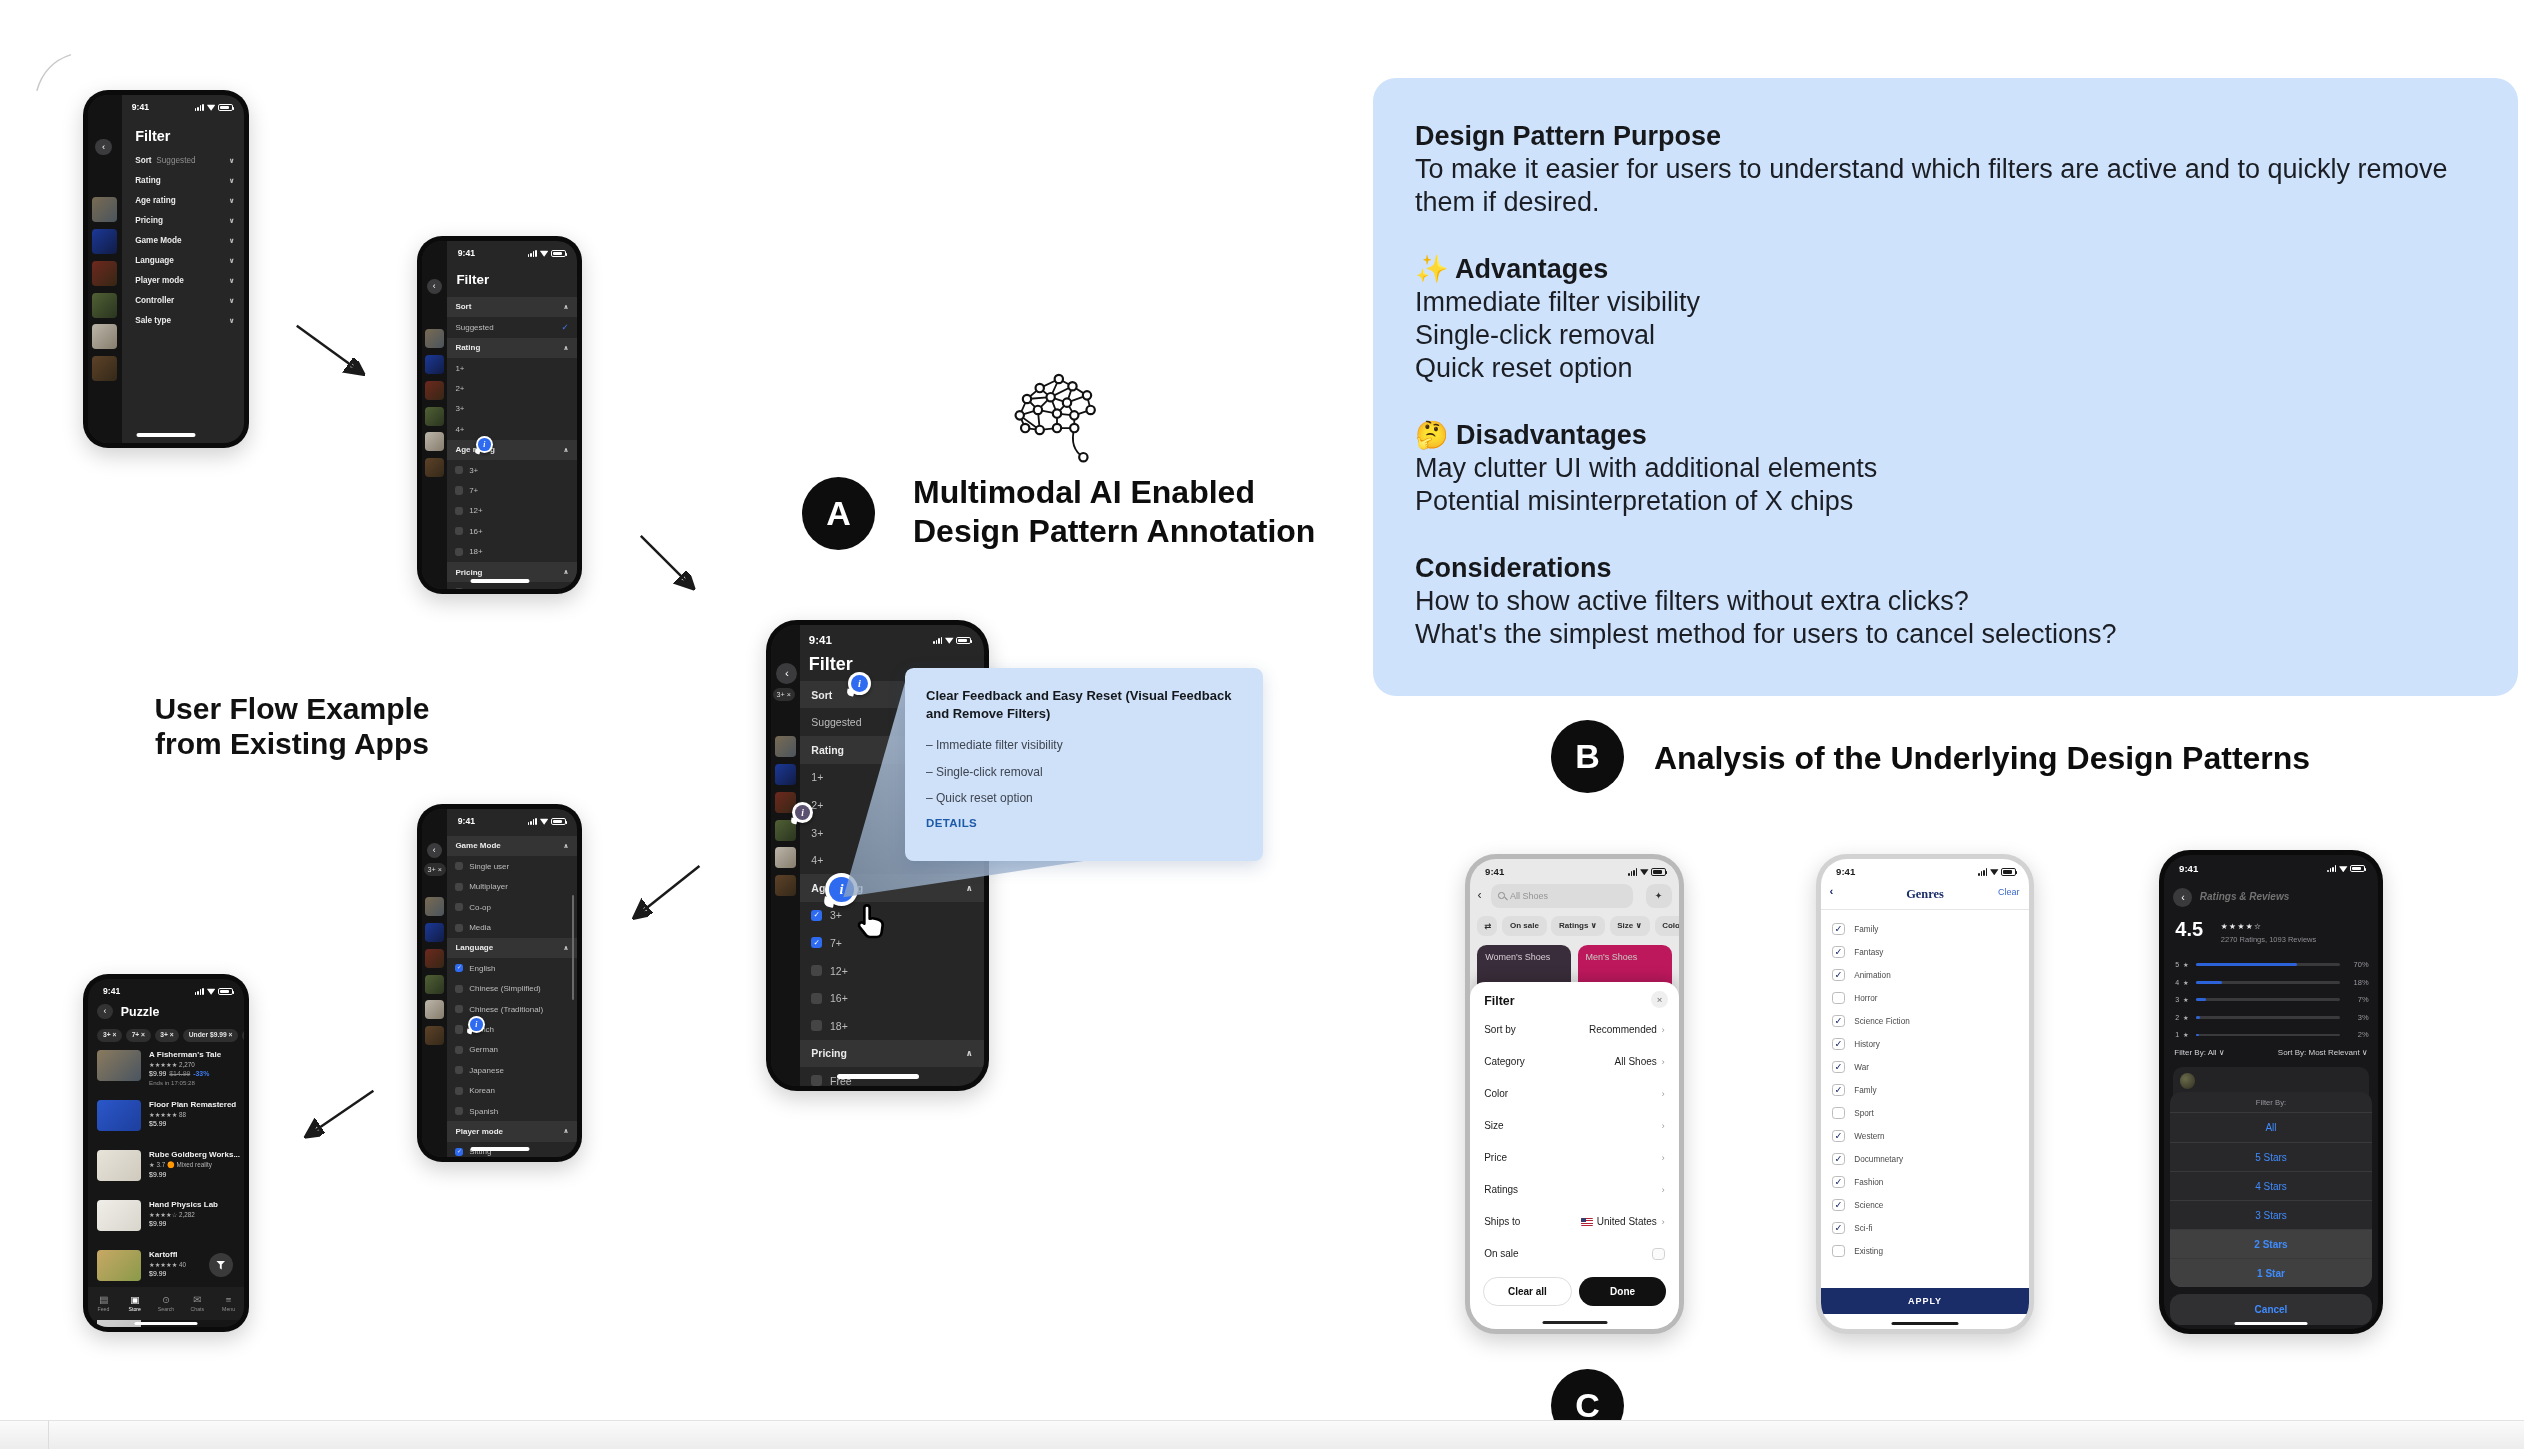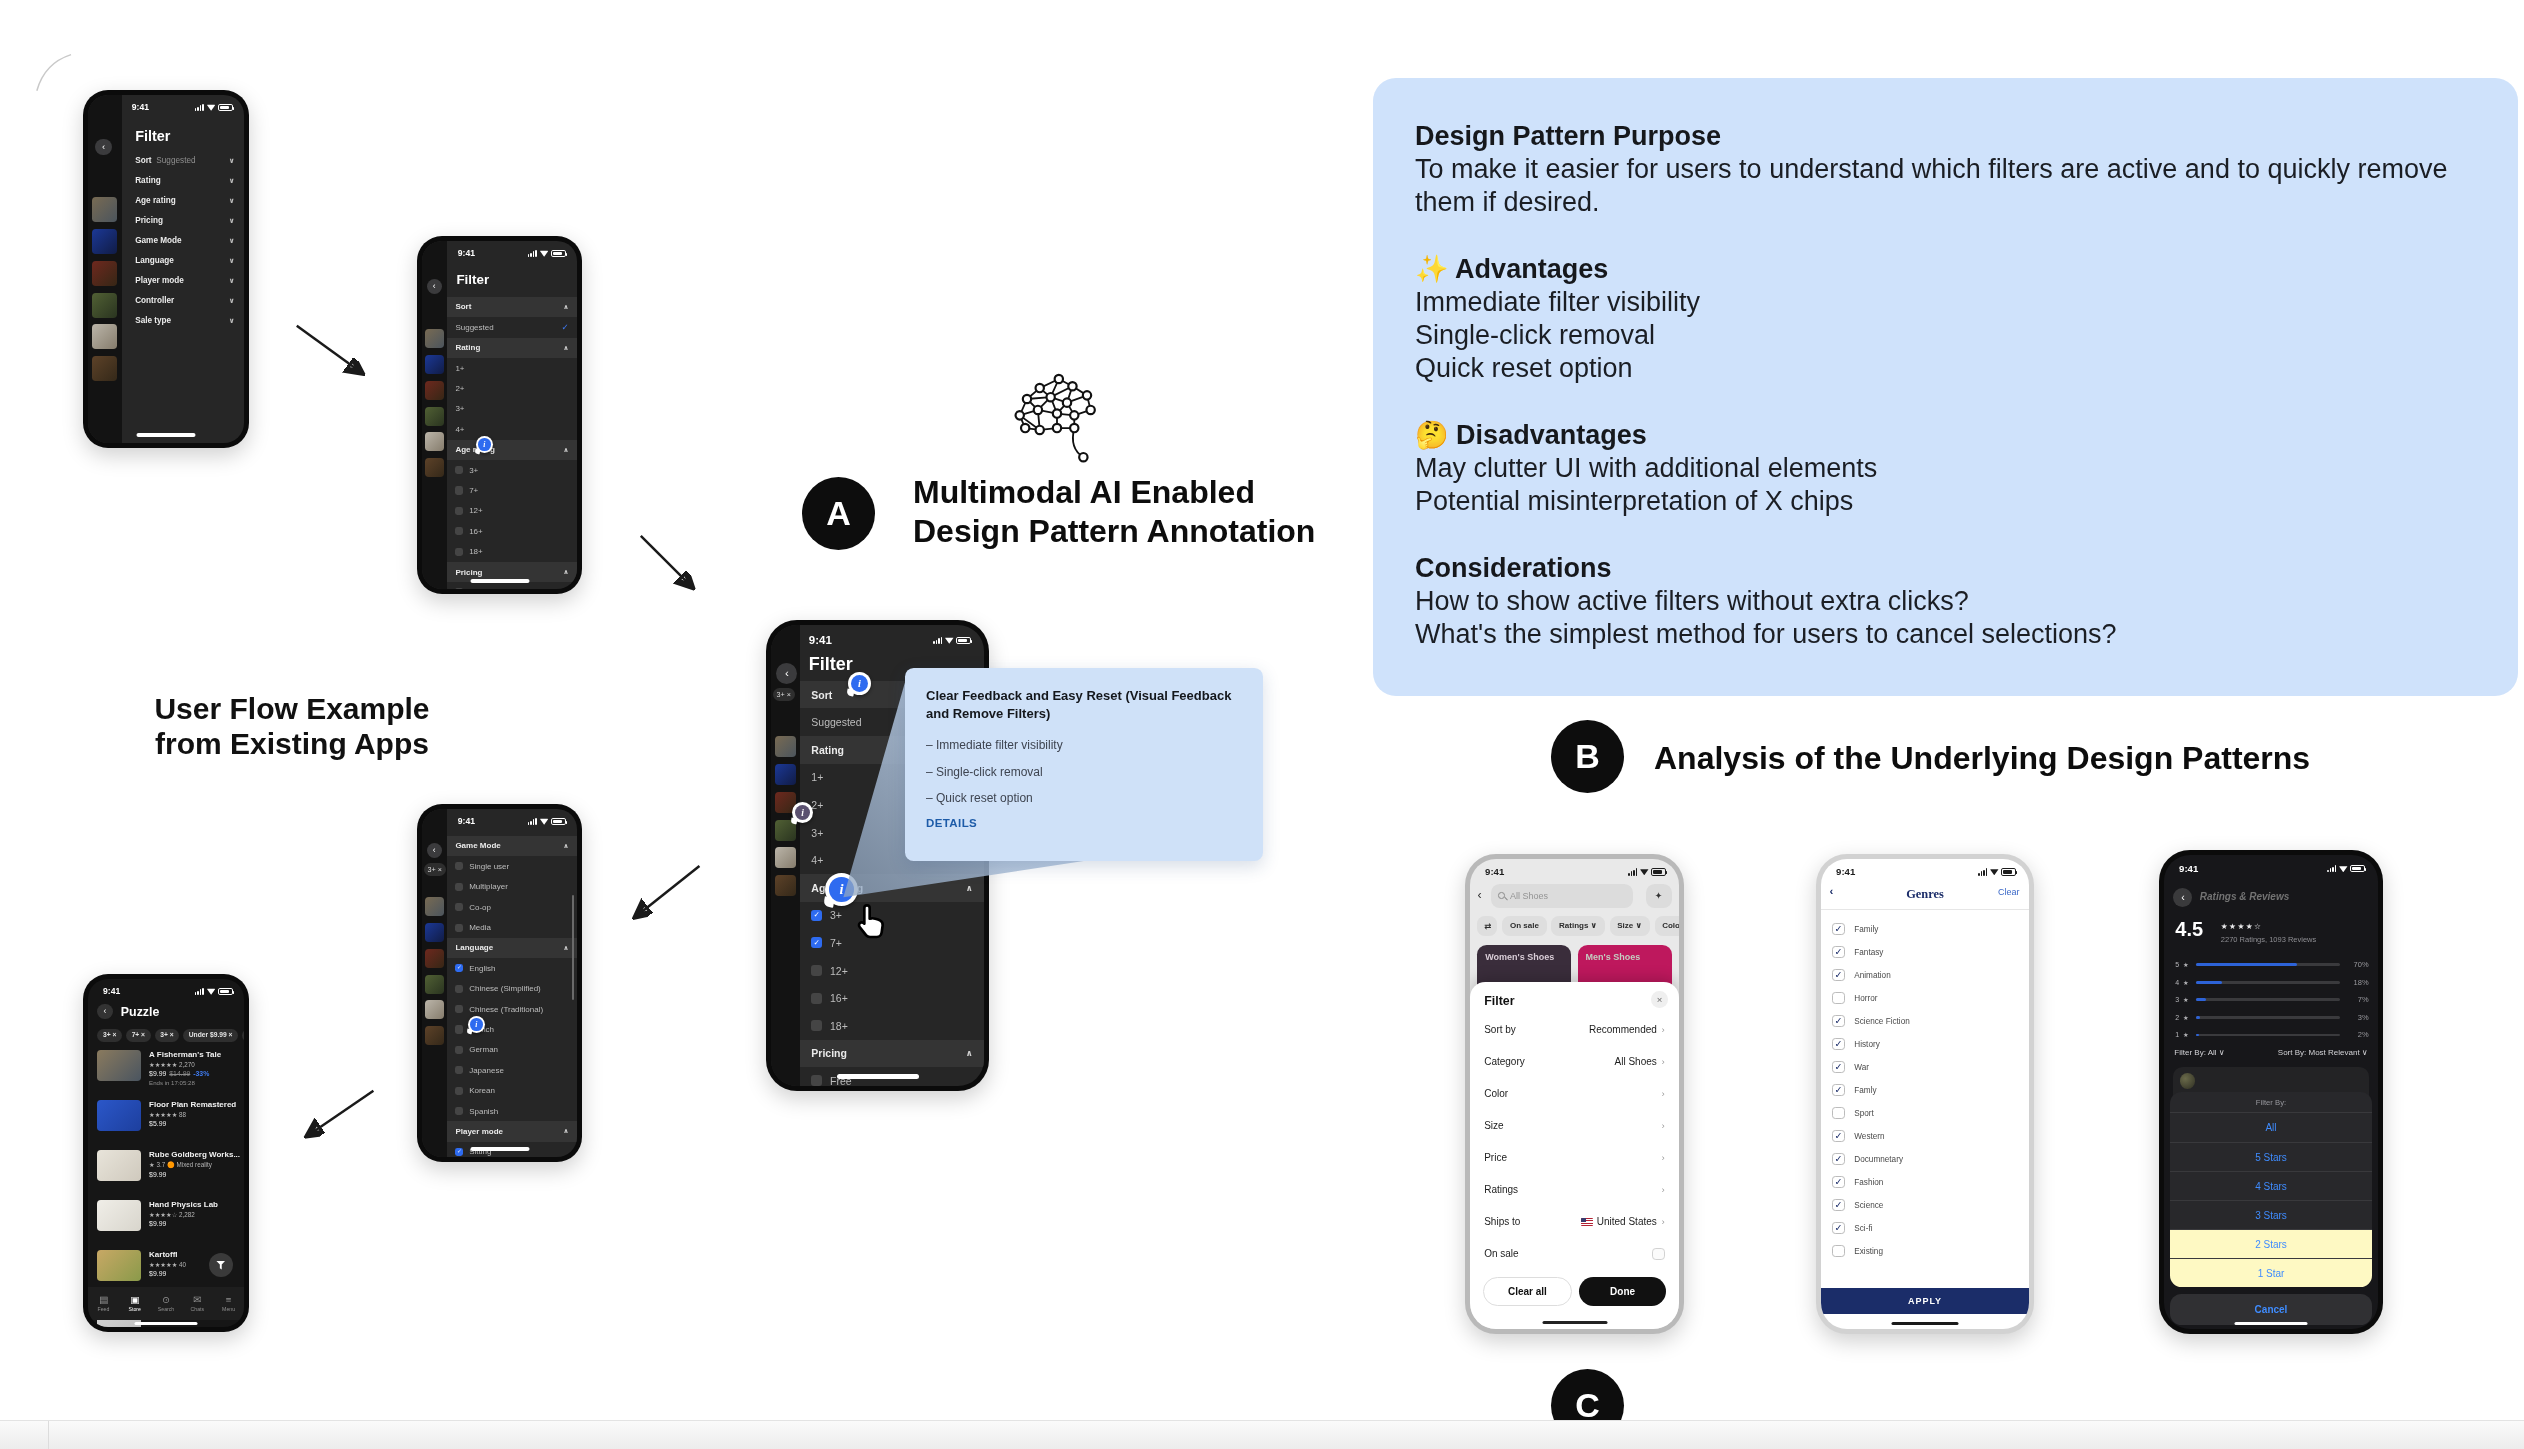--- a/index.html
+++ b/index.html
@@ -138,21 +138,21 @@
   .mag{width:6.7px;height:6.7px;border:1.3px solid #8b8b8b;border-radius:50%;position:relative;flex:0 0 auto;}
   .mag::after{content:"";position:absolute;width:3.8px;height:1.3px;background:#8b8b8b;right:-3.3px;bottom:-1px;transform:rotate(45deg);}
   .sh-search span{font-size:9px;color:#949494;}
   .sh-spark{position:absolute;right:7.7px;top:25px;width:26px;height:24px;border-radius:8.6px;background:#dcdcdc;
             display:flex;align-items:center;justify-content:center;font-size:9.6px;color:#333;}
   .sh-chips{position:absolute;left:7.7px;top:57px;display:flex;gap:4.8px;overflow:hidden;right:0;}
   .sh-chip{flex:0 0 auto;height:20px;border-radius:7.7px;background:#dedede;color:#2c2c2c;font-size:8px;font-weight:600;
            display:flex;align-items:center;padding:0 7.7px;}
   .sh-chip.ic{width:20px;justify-content:center;padding:0;font-size:8.6px;}
   .sh-cards{position:absolute;left:7.7px;top:86px;right:7.7px;display:flex;gap:6.7px;}
-  .sh-card{flex:1;height:56px;border-radius:9.6px;padding:7.7px;font-size:9px;font-weight:700;}
+  .sh-card{flex:1;height:56px;border-radius:9.6px;padding:7.7px;font-size:9px;font-weight:400;}
   .sh-card.w{background:#3a2d3b;color:#d9cdd7;}
   .sh-card.m{background:#be185d;color:#c4cec1;}
   .sh-modal{position:absolute;left:0;right:0;top:123px;bottom:0;background:#fff;border-radius:15.3px 15.3px 0 0;
             padding:12.4px 14.4px;box-shadow:0 -3.8px 13.4px rgba(0,0,0,.18);}
   .sh-mtitle{font-size:12.4px;font-weight:700;color:#111;}
   .sh-x{position:absolute;right:11.5px;top:9.6px;width:16.3px;height:16.3px;border-radius:50%;background:#efefef;color:#666;
         display:flex;align-items:center;justify-content:center;font-size:9.6px;}
   .srow{display:flex;align-items:center;height:32px;font-size:10px;color:#1c1c1c;}
   .slabel{font-weight:500;}
   .svalue{margin-left:auto;display:flex;align-items:center;gap:3.8px;font-weight:400;}
@@ -194,21 +194,21 @@
   .rtrack{flex:1;height:2.9px;border-radius:1.9px;background:#3a3a3d;margin:0 3.8px;}
   .rfill{display:block;height:100%;border-radius:1.9px;background:#2d63d8;}
   .rpct{width:21px;text-align:right;font-size:7.5px;color:#98989d;}
   .rt-filterrow{position:absolute;left:10.5px;right:10.5px;top:193px;display:flex;justify-content:space-between;font-size:8px;color:#d2d2d6;}
   .rt-card{position:absolute;left:9.6px;right:9.6px;top:212px;height:46px;background:#232325;border-radius:9.6px;padding:6.7px;}
   .rt-ava{width:15.3px;height:15.3px;border-radius:50%;background:radial-gradient(circle at 35% 35%,#6a6a4a,#2e2e22);}
   .rt-sheet{position:absolute;left:6.7px;right:6.7px;top:237px;background:#28282b;border-radius:11.5px;overflow:hidden;}
   .rt-sheet-h{height:21px;line-height:21px;text-align:center;font-size:7.7px;color:#97979d;border-bottom:1px solid #39393c;}
   .ropt{height:29px;line-height:29px;text-align:center;font-size:10px;color:#3f8cff;}
   .ropt + .ropt{border-top:1px solid #39393c;}
-  .ropt.hl{background:#fef9c3;}
+  .ropt.hl{background:#404040;font-weight:bold;}
   .rt-cancel{position:absolute;left:6.7px;right:6.7px;top:439px;height:31px;border-radius:11.5px;background:#303033;
              display:flex;align-items:center;justify-content:center;font-size:10px;font-weight:700;color:#3f8cff;}
 
   
   .bottomstrip{position:absolute;left:0;right:0;bottom:0;height:29px;background:linear-gradient(180deg,#fafafa,#ececec);border-top:1px solid #e3e3e3;}
   .bottomstrip .vline{position:absolute;left:48px;top:0;bottom:0;width:1px;background:#dcdcdc;}
 </style>
 </head>
 <body>
 

